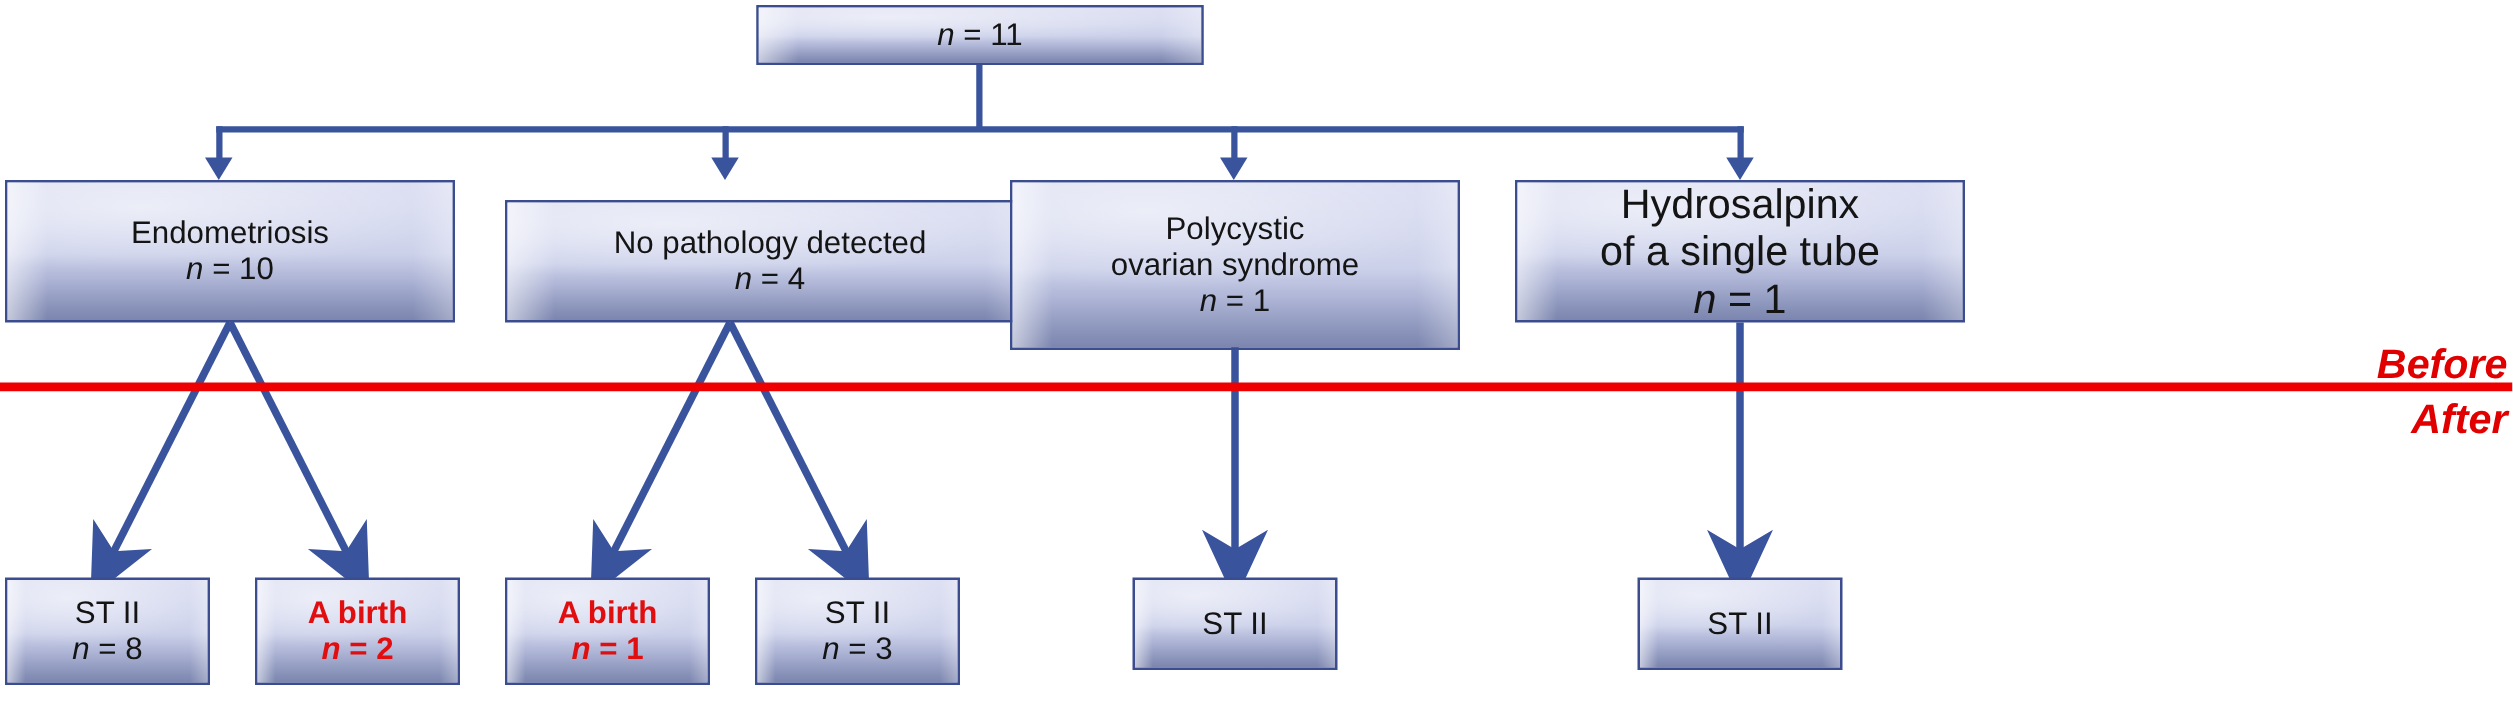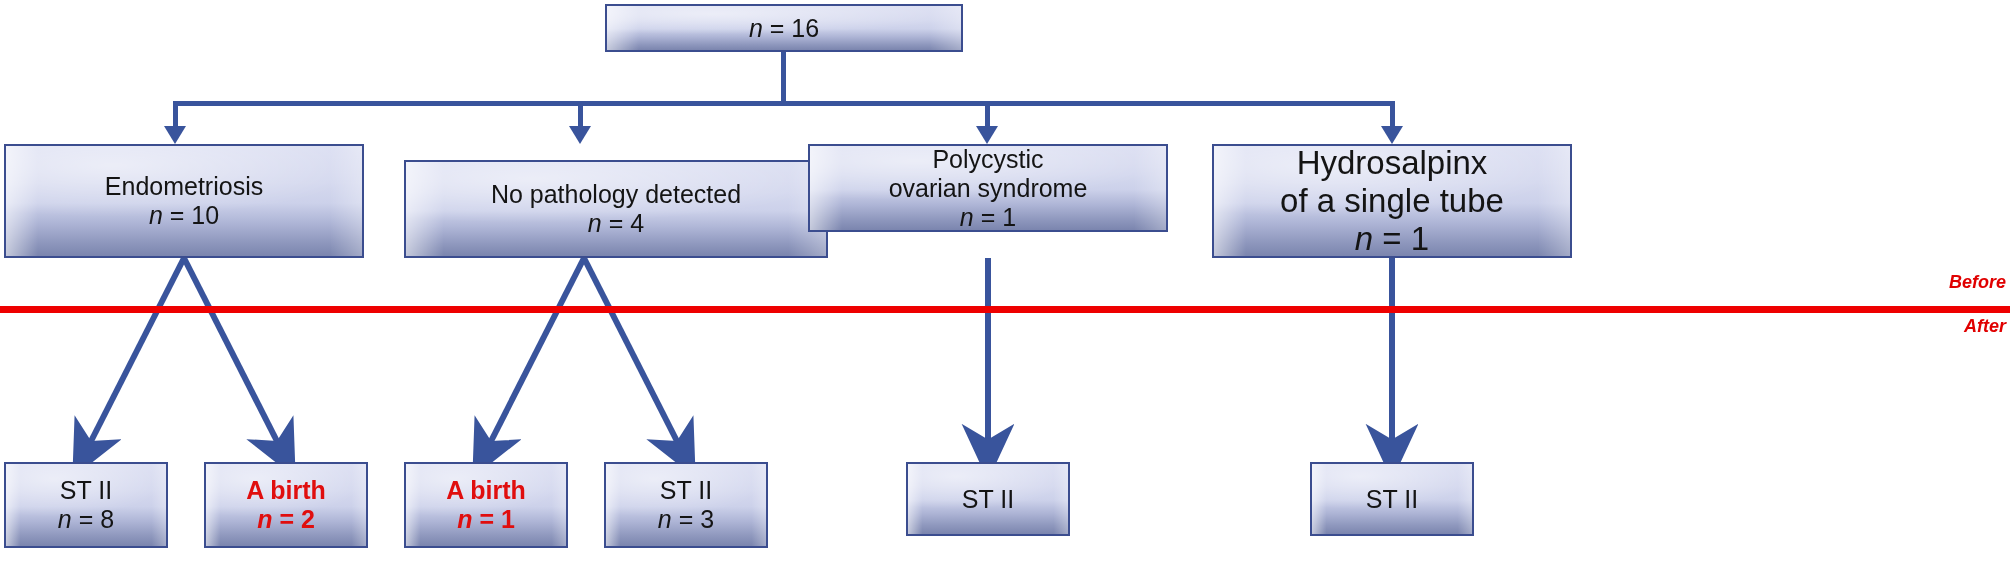--- a/index.html
+++ b/index.html
@@ -65,32 +65,32 @@
     border-top:18px solid #39549c;
     z-index:3;
   }
   svg.diag{position:absolute;left:0;top:0;width:2010px;height:565px;z-index:2;overflow:visible;}
 
   .side-label{
     position:absolute;
     color:#e00000;
     font-weight:bold;
     font-style:italic;
-    font-size:18px;
+    font-size:33px;
     white-space:nowrap;
     z-index:10;
   }
 </style>
 </head>
 <body>
 
 <div id="stage">
 
   <div class="node" style="left:605px;top:4px;width:358px;height:48px;font-size:25px;">
-    <span class="ln n-line"><i class="n-it">n</i> = <span>16</span></span>
+    <span class="ln n-line"><i class="n-it">n</i> = <span>11</span></span>
   </div>
 
   <div class="vline" style="left:781px;top:52px;width:5px;height:51px;"></div>
 
   <div class="hline" style="left:173px;top:101px;width:1222px;height:5px;"></div>
 
   <div class="vline" style="left:173px;top:101px;width:5px;height:30px;"></div>
   <div class="arrow-down" style="left:164px;top:126px;"></div>
 
   <div class="vline" style="left:578px;top:101px;width:5px;height:30px;"></div>
@@ -105,21 +105,21 @@
   <div class="node" style="left:4px;top:144px;width:360px;height:114px;font-size:25px;">
     <span class="ln">Endometriosis</span>
     <span class="ln n-line"><i class="n-it">n</i> = <span>10</span></span>
   </div>
 
   <div class="node" style="left:404px;top:160px;width:424px;height:98px;font-size:25px;">
     <span class="ln">No pathology detected</span>
     <span class="ln n-line"><i class="n-it">n</i> = <span>4</span></span>
   </div>
 
-  <div class="node" style="left:808px;top:144px;width:360px;height:88px;font-size:25px;">
+  <div class="node" style="left:808px;top:144px;width:360px;height:136px;font-size:25px;">
     <span class="ln">Polycystic</span>
     <span class="ln">ovarian syndrome</span>
     <span class="ln n-line"><i class="n-it">n</i> = <span>1</span></span>
   </div>
 
   <div class="node" style="left:1212px;top:144px;width:360px;height:114px;font-size:33px;">
     <span class="ln">Hydrosalpinx</span>
     <span class="ln">of a single tube</span>
     <span class="ln n-line"><i class="n-it">n</i> = <span>1</span></span>
   </div>

